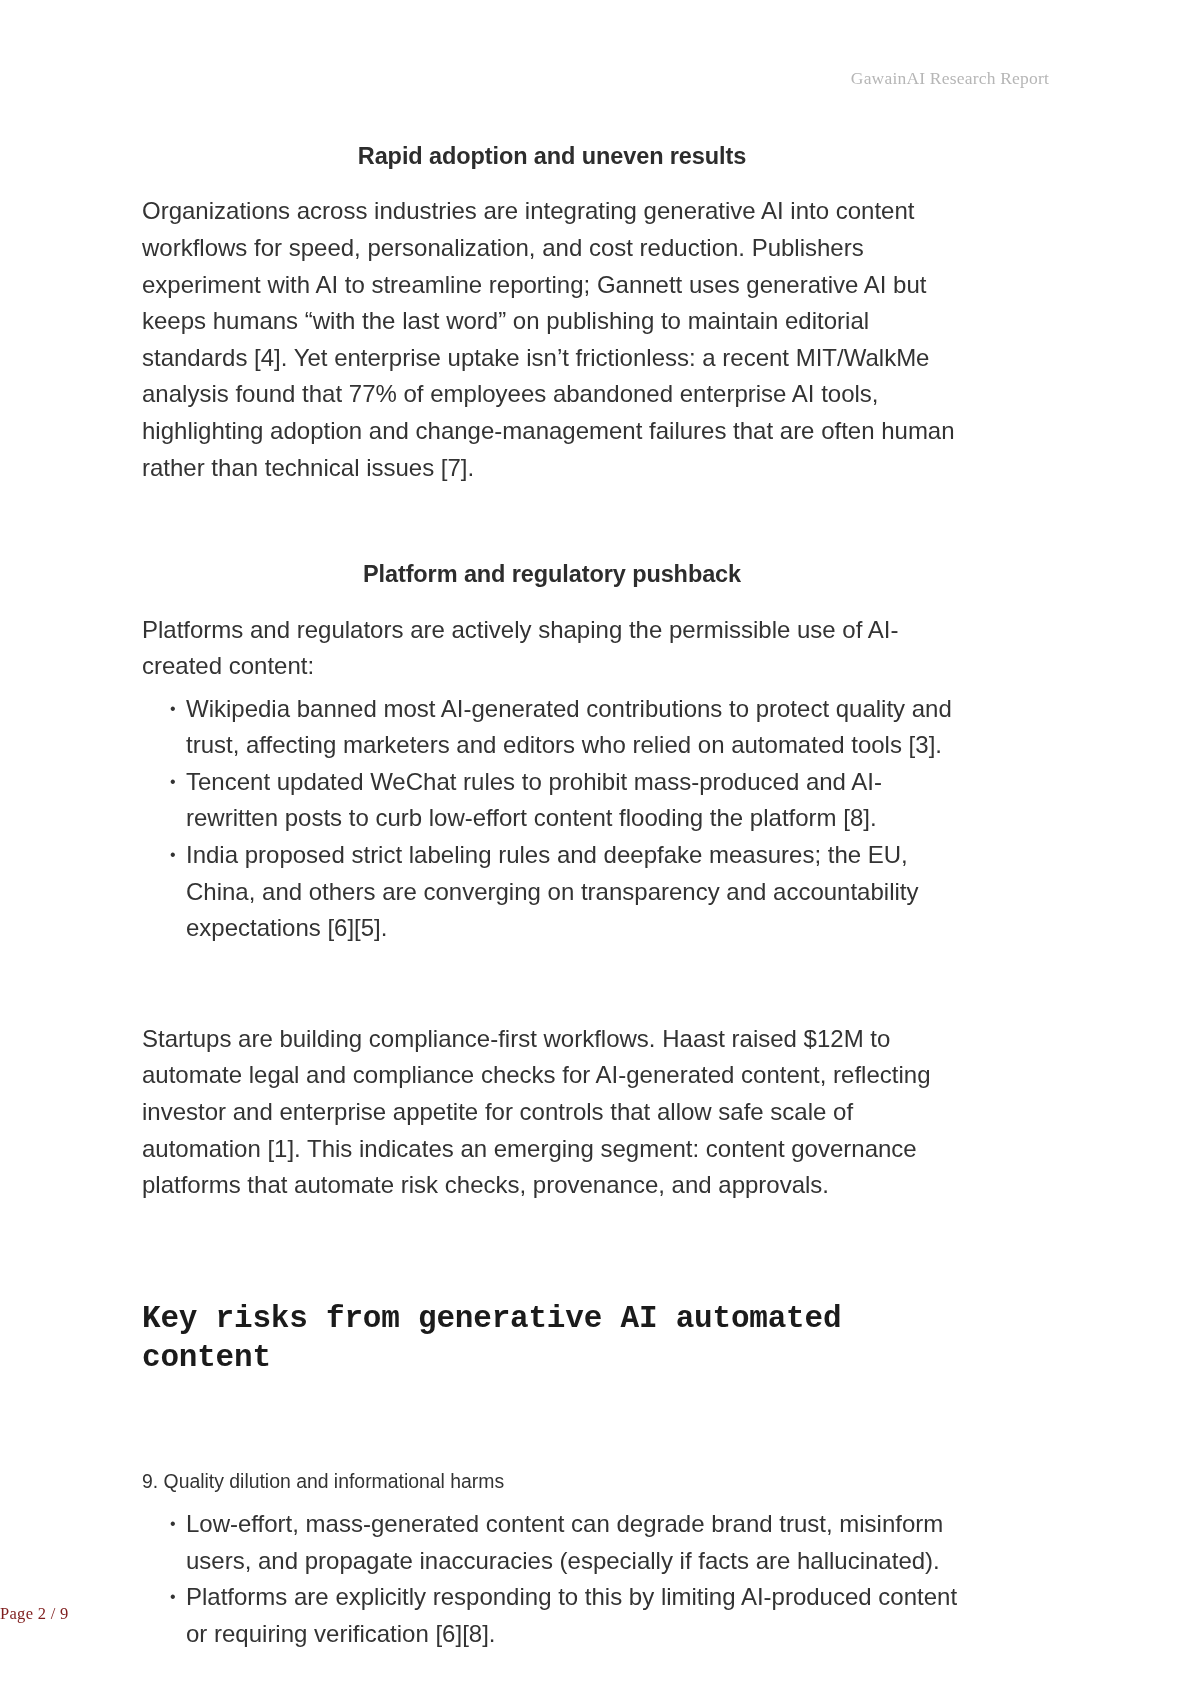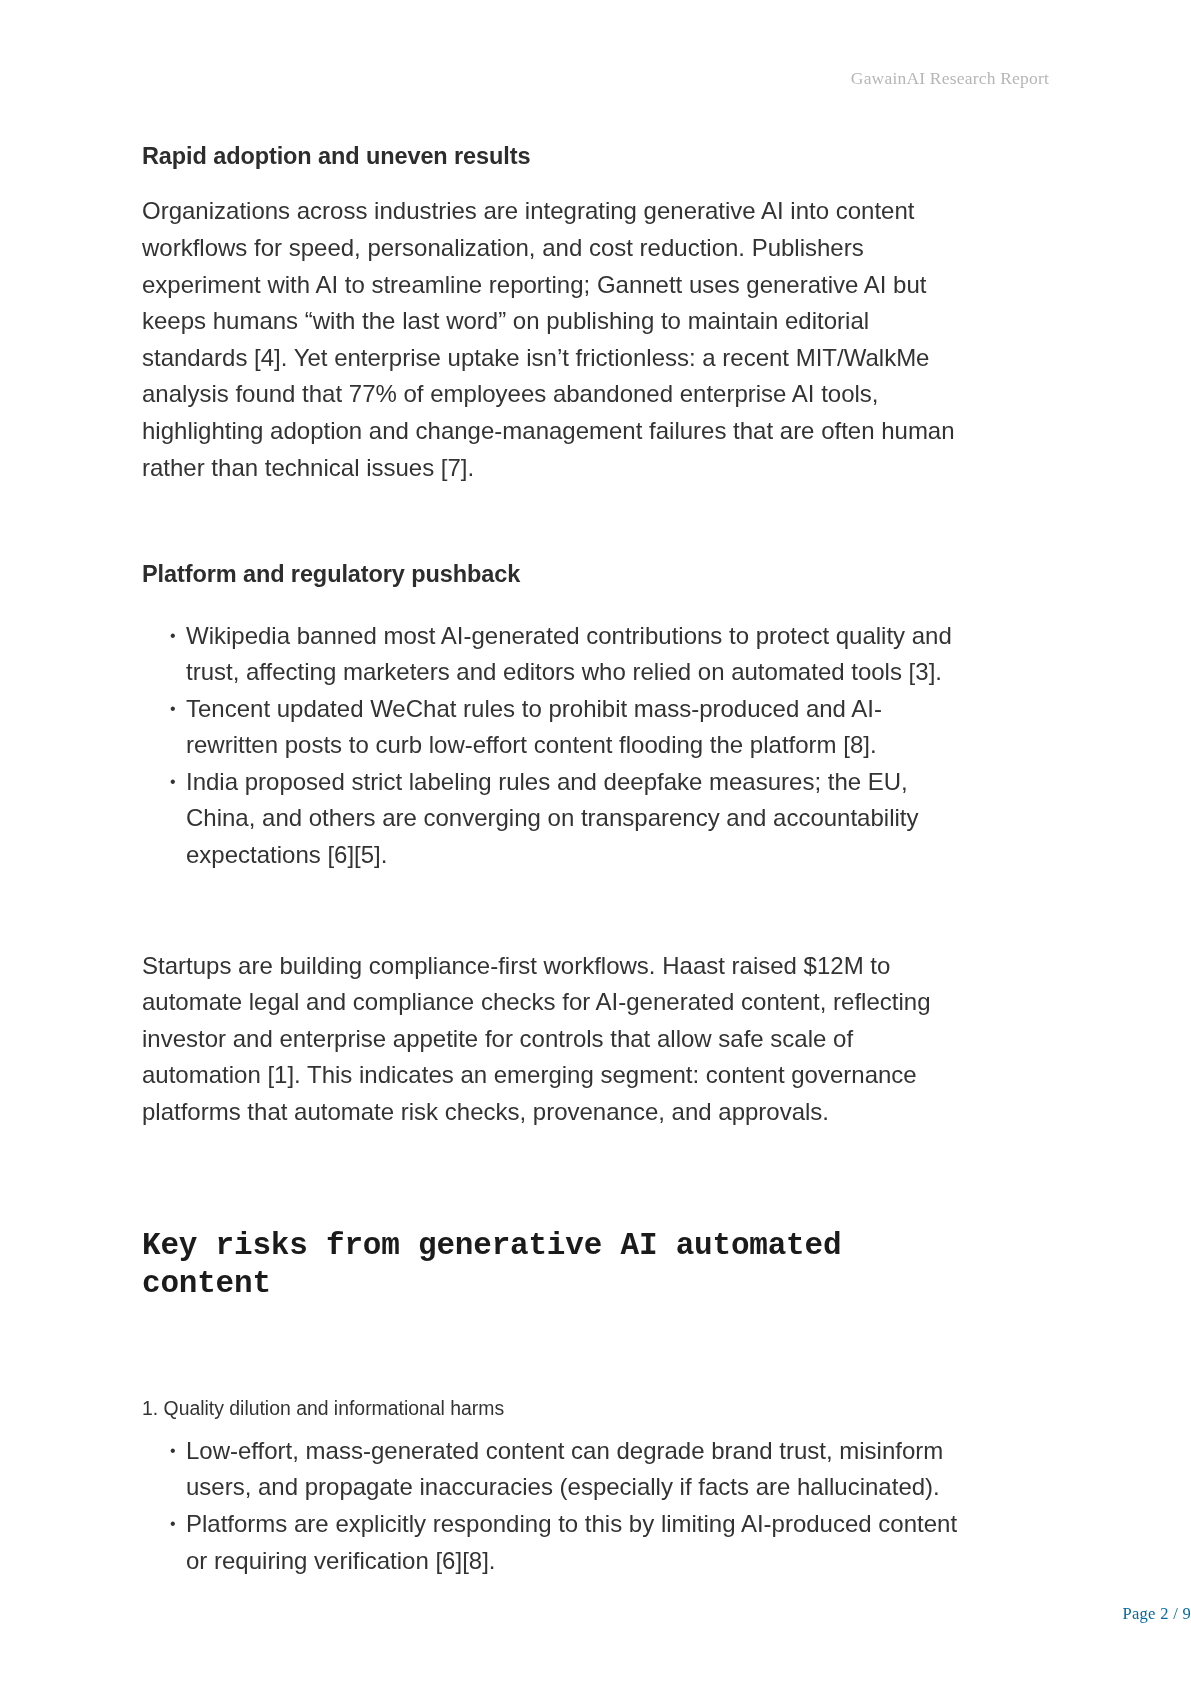--- a/index.html
+++ b/index.html
@@ -44,20 +44,21 @@
   }
 
   
   h2.section-heading {
     font-size: 23.5px;
     font-weight: 700;
     color: #2d2d2d;
     margin: 0 0 22px 0;
     line-height: 1.25;
     letter-spacing: -0.1px;
+    text-align: center;
   }
 
   h1.major-heading {
     font-size: 31px;
     font-weight: 700;
     color: #1b1b1b;
     margin: 0 0 26px 0;
     line-height: 1.25;
     letter-spacing: -0.2px;
     font-family: Liberation Mono, monospace;
@@ -112,62 +113,63 @@
   .gap-after-h1  { height: 60px; }
   .gap-list      { height: 6px; }
   .gap-numbered  { height: 56px; }
 
   
   .page-footer {
     position: absolute;
     bottom: 76px;
     left: 0;
     width: 100%;
-    text-align: right;
+    text-align: left;
     font-family: "Liberation Serif", serif;
     font-size: 16.5px;
-    color: #0369a1;
+    color: #7f1d1d;
     letter-spacing: 0.3px;
   }
 </style>
 </head>
 <body>
 
 <div class="page">
 
   <div class="running-header">GawainAI Research Report</div>
 
   <div class="content">
 
     <h2 class="section-heading">Rapid adoption and uneven results</h2>
     <p class="body-par">Organizations across industries are integrating generative AI into content workflows for speed, personalization, and cost reduction. Publishers experiment with AI to streamline reporting; Gannett uses generative AI but keeps humans “with the last word” on publishing to maintain editorial standards [4]. Yet enterprise uptake isn’t frictionless: a recent MIT/WalkMe analysis found that 77% of employees abandoned enterprise AI tools, highlighting adoption and change-management failures that are often human rather than technical issues [7].</p>
 
     <div class="gap-section"></div>
 
     <h2 class="section-heading">Platform and regulatory pushback</h2>
+    <p class="body-par">Platforms and regulators are actively shaping the permissible use of AI-created content:</p>
 
     <div class="gap-list"></div>
 
     <ul class="bullets">
       <li>Wikipedia banned most AI-generated contributions to protect quality and trust, affecting marketers and editors who relied on automated tools [3].</li>
       <li>Tencent updated WeChat rules to prohibit mass-produced and AI-rewritten posts to curb low-effort content flooding the platform [8].</li>
       <li>India proposed strict labeling rules and deepfake measures; the EU, China, and others are converging on transparency and accountability expectations [6][5].</li>
     </ul>
 
     <div class="gap-section"></div>
 
     <p class="body-par">Startups are building compliance-first workflows. Haast raised $12M to automate legal and compliance checks for AI-generated content, reflecting investor and enterprise appetite for controls that allow safe scale of automation [1]. This indicates an emerging segment: content governance platforms that automate risk checks, provenance, and approvals.</p>
 
     <div class="gap-major"></div>
 
     <h1 class="major-heading">Key risks from generative AI automated content</h1>
 
     <div class="gap-after-h1"></div>
 
-    <div class="numbered-item">1. Quality dilution and informational harms</div>
+    <div class="numbered-item">9. Quality dilution and informational harms</div>
 
     <div class="gap-list"></div>
 
     <ul class="bullets">
       <li>Low-effort, mass-generated content can degrade brand trust, misinform users, and propagate inaccuracies (especially if facts are hallucinated).</li>
       <li>Platforms are explicitly responding to this by limiting AI-produced content or requiring verification [6][8].</li>
     </ul>
 
     <div class="gap-numbered"></div>
 

